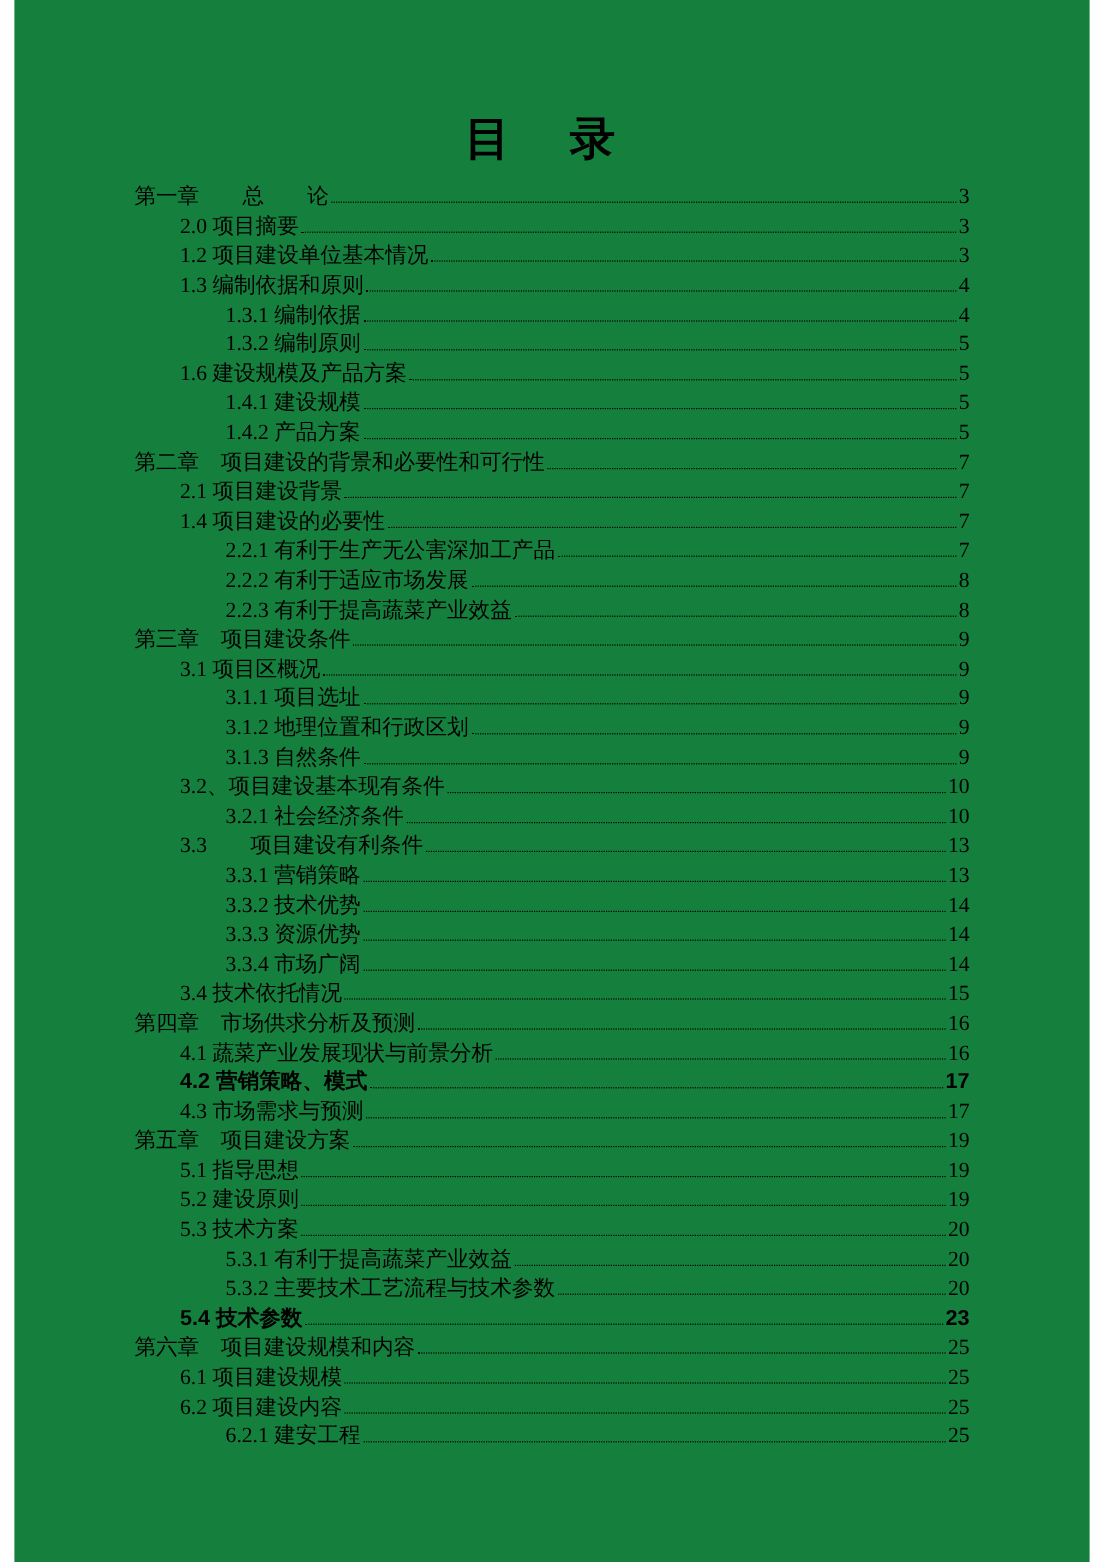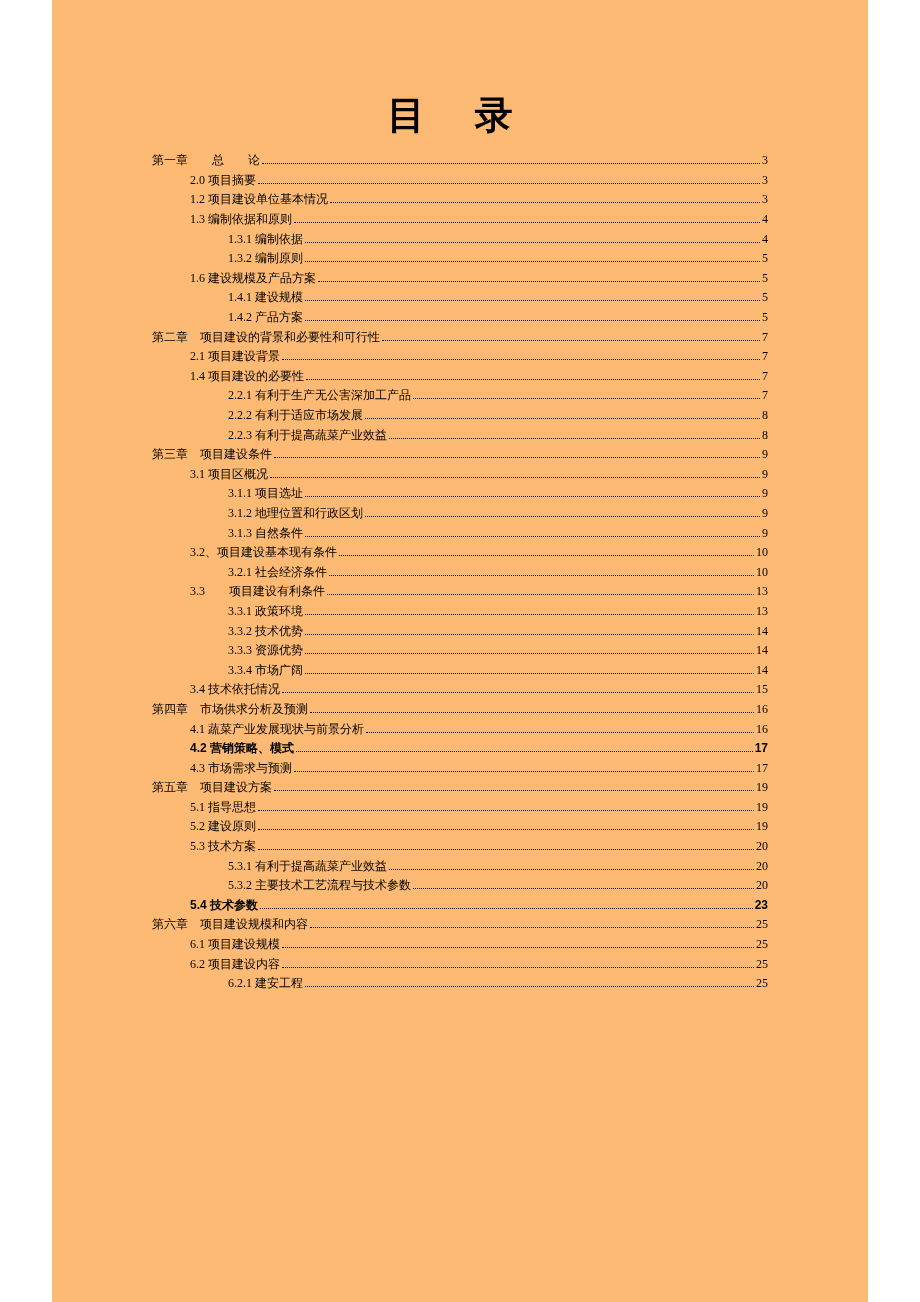--- a/index.html
+++ b/index.html
@@ -3,37 +3,37 @@
   <meta charset="utf-8">
   <style>
     body {
       margin: 0;
       padding: 0;
       background: #fff;
       font-family: "SimSun", "宋体", serif;
       color: #000;
     }
     .page {
-      width: 816px;
+      width: 896px;
       min-height: 1302px;
       margin: 0 auto;
       padding: 90px 100px 60px 100px;
       box-sizing: border-box;
-      background: #fdba74;
+      background: #15803d;
     }
     .title {
       text-align: center;
       font-size: 38px;
       font-weight: bold;
       letter-spacing: 20px;
       margin-bottom: 10px;
       font-family: "SimSun", "宋体", serif;
     }
     .toc {
-      font-size: 12px;
+      font-size: 18px;
       line-height: 1.0;
     }
     .entry {
       display: flex;
       align-items: baseline;
       white-space: nowrap;
       margin: 0;
       padding: 3.3px 0;
     }
     .entry .label {
@@ -174,21 +174,21 @@
         <span class="label">3.2.1 社会经济条件</span>
         <span class="dots"></span>
         <span class="page-num">10</span>
       </div>
       <div class="entry level-2">
         <span class="label">3.3　　项目建设有利条件</span>
         <span class="dots"></span>
         <span class="page-num">13</span>
       </div>
       <div class="entry level-3">
-        <span class="label">3.3.1 政策环境</span>
+        <span class="label">3.3.1 营销策略</span>
         <span class="dots"></span>
         <span class="page-num">13</span>
       </div>
       <div class="entry level-3">
         <span class="label">3.3.2 技术优势</span>
         <span class="dots"></span>
         <span class="page-num">14</span>
       </div>
       <div class="entry level-3">
         <span class="label">3.3.3 资源优势</span>

